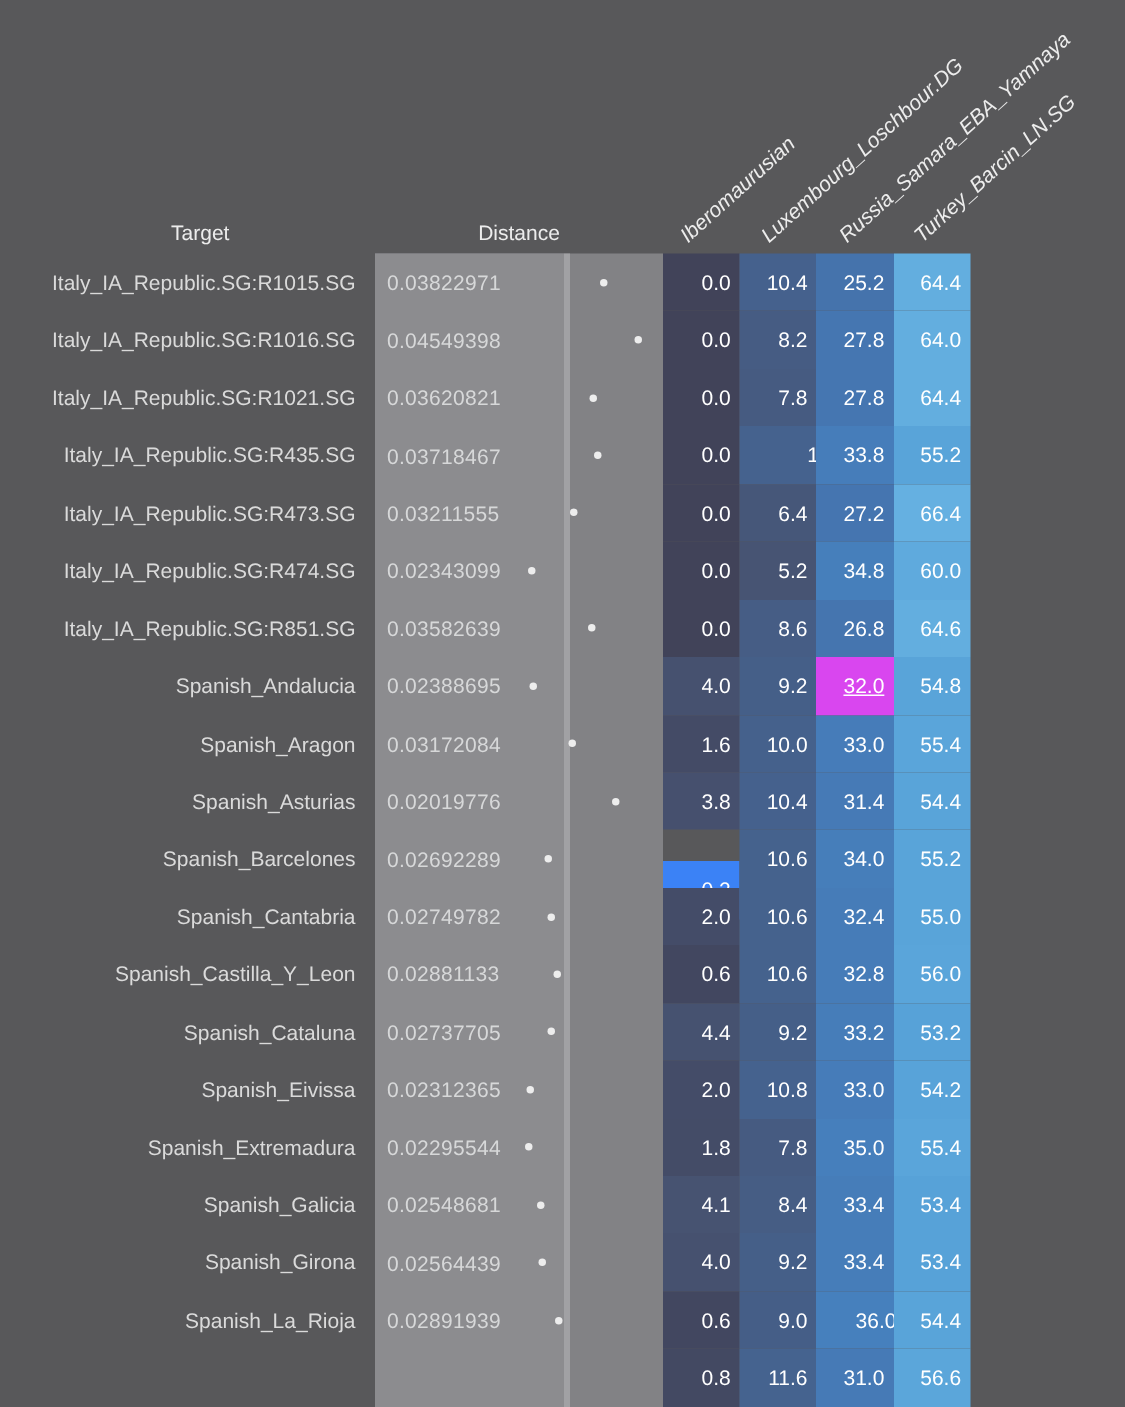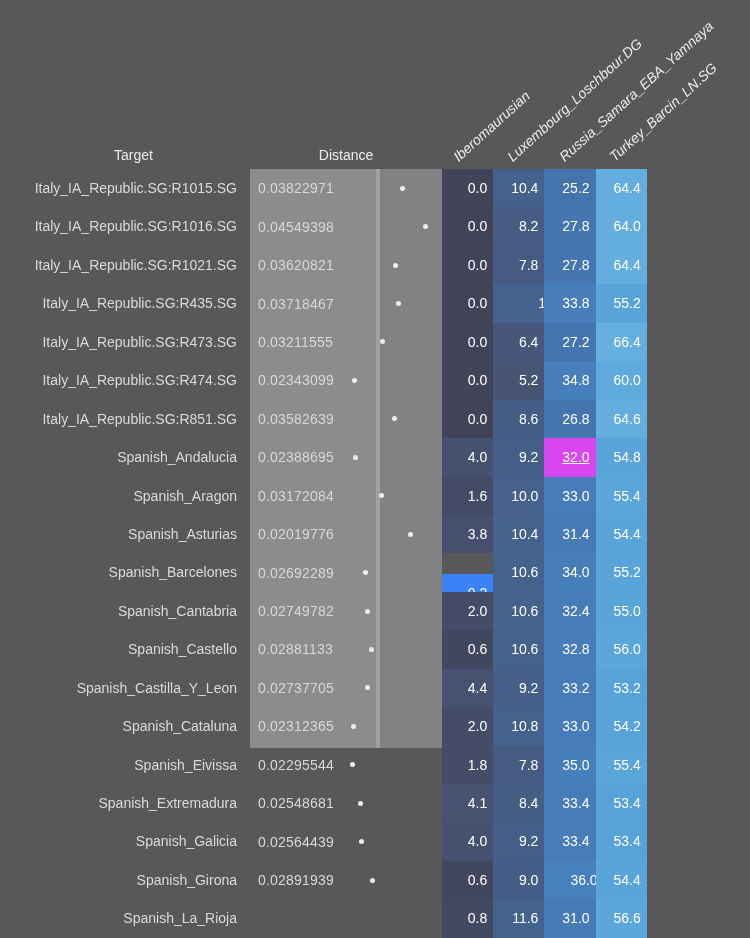--- a/index.html
+++ b/index.html
@@ -38,21 +38,21 @@
   .t-row {
     height: 38.45px; line-height: 38.45px;
     text-align: right;
     font-size: 14px;
     color: var(--target-text, #dadada);
     white-space: nowrap;
   }
   #strip {
     position: absolute;
     left: 250px; top: 169px;
-    width: 192px; height: 579px;
+    width: 192px; height: 769px;
     background: var(--dot-cell-bg, #828285);
   }
   #strip-left {
     position: absolute; left: 0; top: 0; bottom: 0; width: 126px;
     background: var(--distance-cell-bg, #8c8c8f);
   }
   #strip-divider {
     position: absolute; left: 126px; top: 0; bottom: 0; width: 4px;
     background: var(--divider, #a1a1a4);
   }
@@ -104,21 +104,20 @@
       <div class="t-row">Italy_IA_Republic.SG:R1021.SG</div>
       <div class="t-row">Italy_IA_Republic.SG:R435.SG</div>
       <div class="t-row">Italy_IA_Republic.SG:R473.SG</div>
       <div class="t-row">Italy_IA_Republic.SG:R474.SG</div>
       <div class="t-row">Italy_IA_Republic.SG:R851.SG</div>
       <div class="t-row">Spanish_Andalucia</div>
       <div class="t-row">Spanish_Aragon</div>
       <div class="t-row">Spanish_Asturias</div>
       <div class="t-row">Spanish_Barcelones</div>
       <div class="t-row">Spanish_Cantabria</div>
-      <div class="t-row">Spanish_Castello</div>
       <div class="t-row">Spanish_Castilla_Y_Leon</div>
       <div class="t-row">Spanish_Cataluna</div>
       <div class="t-row">Spanish_Eivissa</div>
       <div class="t-row">Spanish_Extremadura</div>
       <div class="t-row">Spanish_Galicia</div>
       <div class="t-row">Spanish_Girona</div>
       <div class="t-row">Spanish_La_Rioja</div>
     </div>
 
   <div id="strip">

